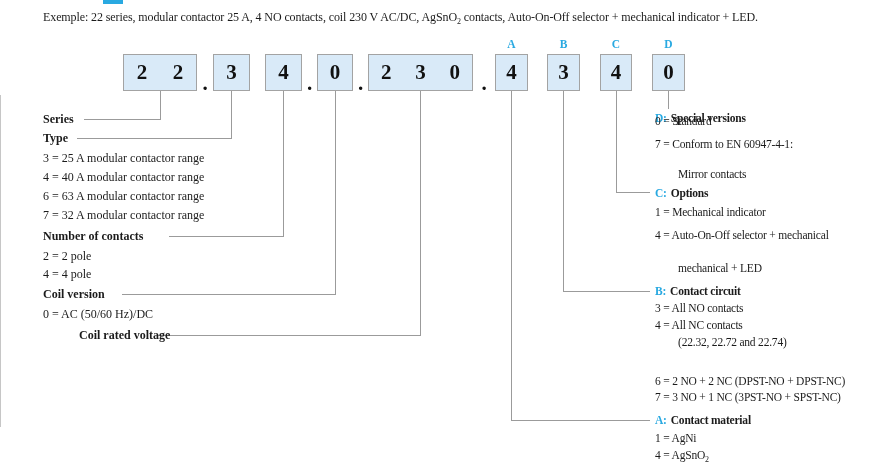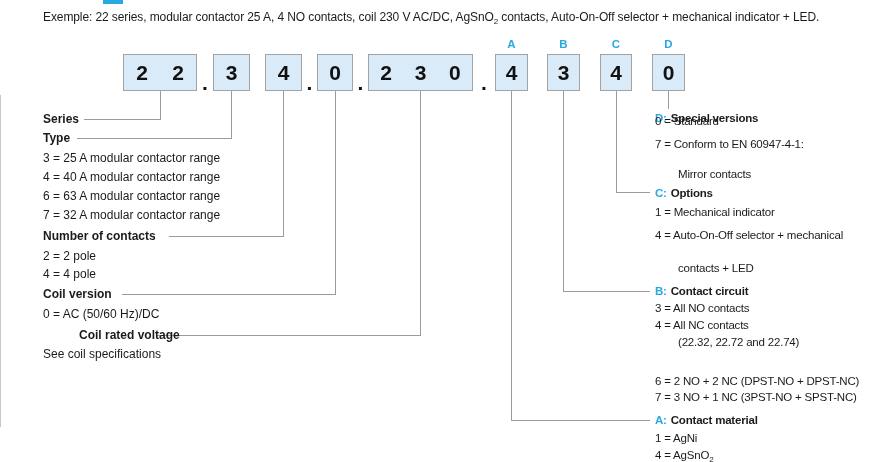--- a/index.html
+++ b/index.html
@@ -1,18 +1,18 @@
 <!DOCTYPE html>
 <html><head>
 <meta charset="utf-8">
 <style>
   html,body{margin:0;padding:0;background:#ffffff;}
   .page{
     position:relative;width:881px;height:462px;background:#fff;overflow:hidden;
-    font-family:Liberation Sans, sans-serif;color:#1b1b1b;
+    font-family:Liberation Serif, serif;color:#1b1b1b;
   }
   .accent-mark{position:absolute;left:103px;top:0;width:20px;height:4px;background:#29a9e1;}
   .page-divider{position:absolute;left:0;top:95px;width:1px;height:332px;background:#c6c6c6;}
 
   .example{position:absolute;left:43px;top:10px;font-size:12px;letter-spacing:-0.1px;white-space:nowrap;}
   .example sub{font-size:8px;}
 
   .seg-letter{position:absolute;top:38px;height:13px;font-size:11.5px;line-height:13px;
     font-weight:700;color:#29a9e1;text-align:center;}
 
@@ -108,31 +108,30 @@
   <div class="lbl lcol" style="top:151px;">3 = 25 A modular contactor range</div>
   <div class="lbl lcol" style="top:170px;">4 = 40 A modular contactor range</div>
   <div class="lbl lcol" style="top:189px;">6 = 63 A modular contactor range</div>
   <div class="lbl lcol" style="top:208px;">7 = 32 A modular contactor range</div>
   <div class="lbl lcol bold" style="top:229px;">Number of contacts</div>
   <div class="lbl lcol" style="top:249px;">2 = 2 pole</div>
   <div class="lbl lcol" style="top:267px;">4 = 4 pole</div>
   <div class="lbl lcol bold" style="top:287px;">Coil version</div>
   <div class="lbl lcol" style="top:307px;">0 = AC (50/60 Hz)/DC</div>
   <div class="lbl lcol bold" style="top:328px;margin-left:36px;">Coil rated voltage</div>
-  <div class="lbl lcol" style="top:347px;">See coil specifications</div>
 
   <div class="lbl rcol" style="top:111px;"><span class="rt-letter">D:</span><span class="bold">Special versions</span></div>
   <div class="lbl rcol" style="top:114px;">0 = Standard</div>
   <div class="lbl rcol" style="top:137px;">7 = Conform to EN 60947-4-1:</div>
   <div class="lbl rcol-ind" style="top:167px;">Mirror contacts</div>
 
   <div class="lbl rcol" style="top:186px;"><span class="rt-letter">C:</span><span class="bold">Options</span></div>
   <div class="lbl rcol" style="top:205px;">1 = Mechanical indicator</div>
   <div class="lbl rcol" style="top:228px;">4 = Auto-On-Off selector + mechanical</div>
-  <div class="lbl rcol-ind" style="top:261px;">contacts + LED</div>
+  <div class="lbl rcol-ind" style="top:261px;">mechanical + LED</div>
 
   <div class="lbl rcol" style="top:284px;"><span class="rt-letter">B:</span><span class="bold">Contact circuit</span></div>
   <div class="lbl rcol" style="top:301px;">3 = All NO contacts</div>
   <div class="lbl rcol" style="top:318px;">4 = All NC contacts</div>
   <div class="lbl rcol-ind" style="top:335px;">(22.32, 22.72 and 22.74)</div>
   <div class="lbl rcol" style="top:374px;">6 = 2 NO + 2 NC (DPST-NO + DPST-NC)</div>
   <div class="lbl rcol" style="top:390px;">7 = 3 NO + 1 NC (3PST-NO + SPST-NC)</div>
 
   <div class="lbl rcol" style="top:413px;"><span class="rt-letter">A:</span><span class="bold">Contact material</span></div>
   <div class="lbl rcol" style="top:431px;">1 = AgNi</div>

